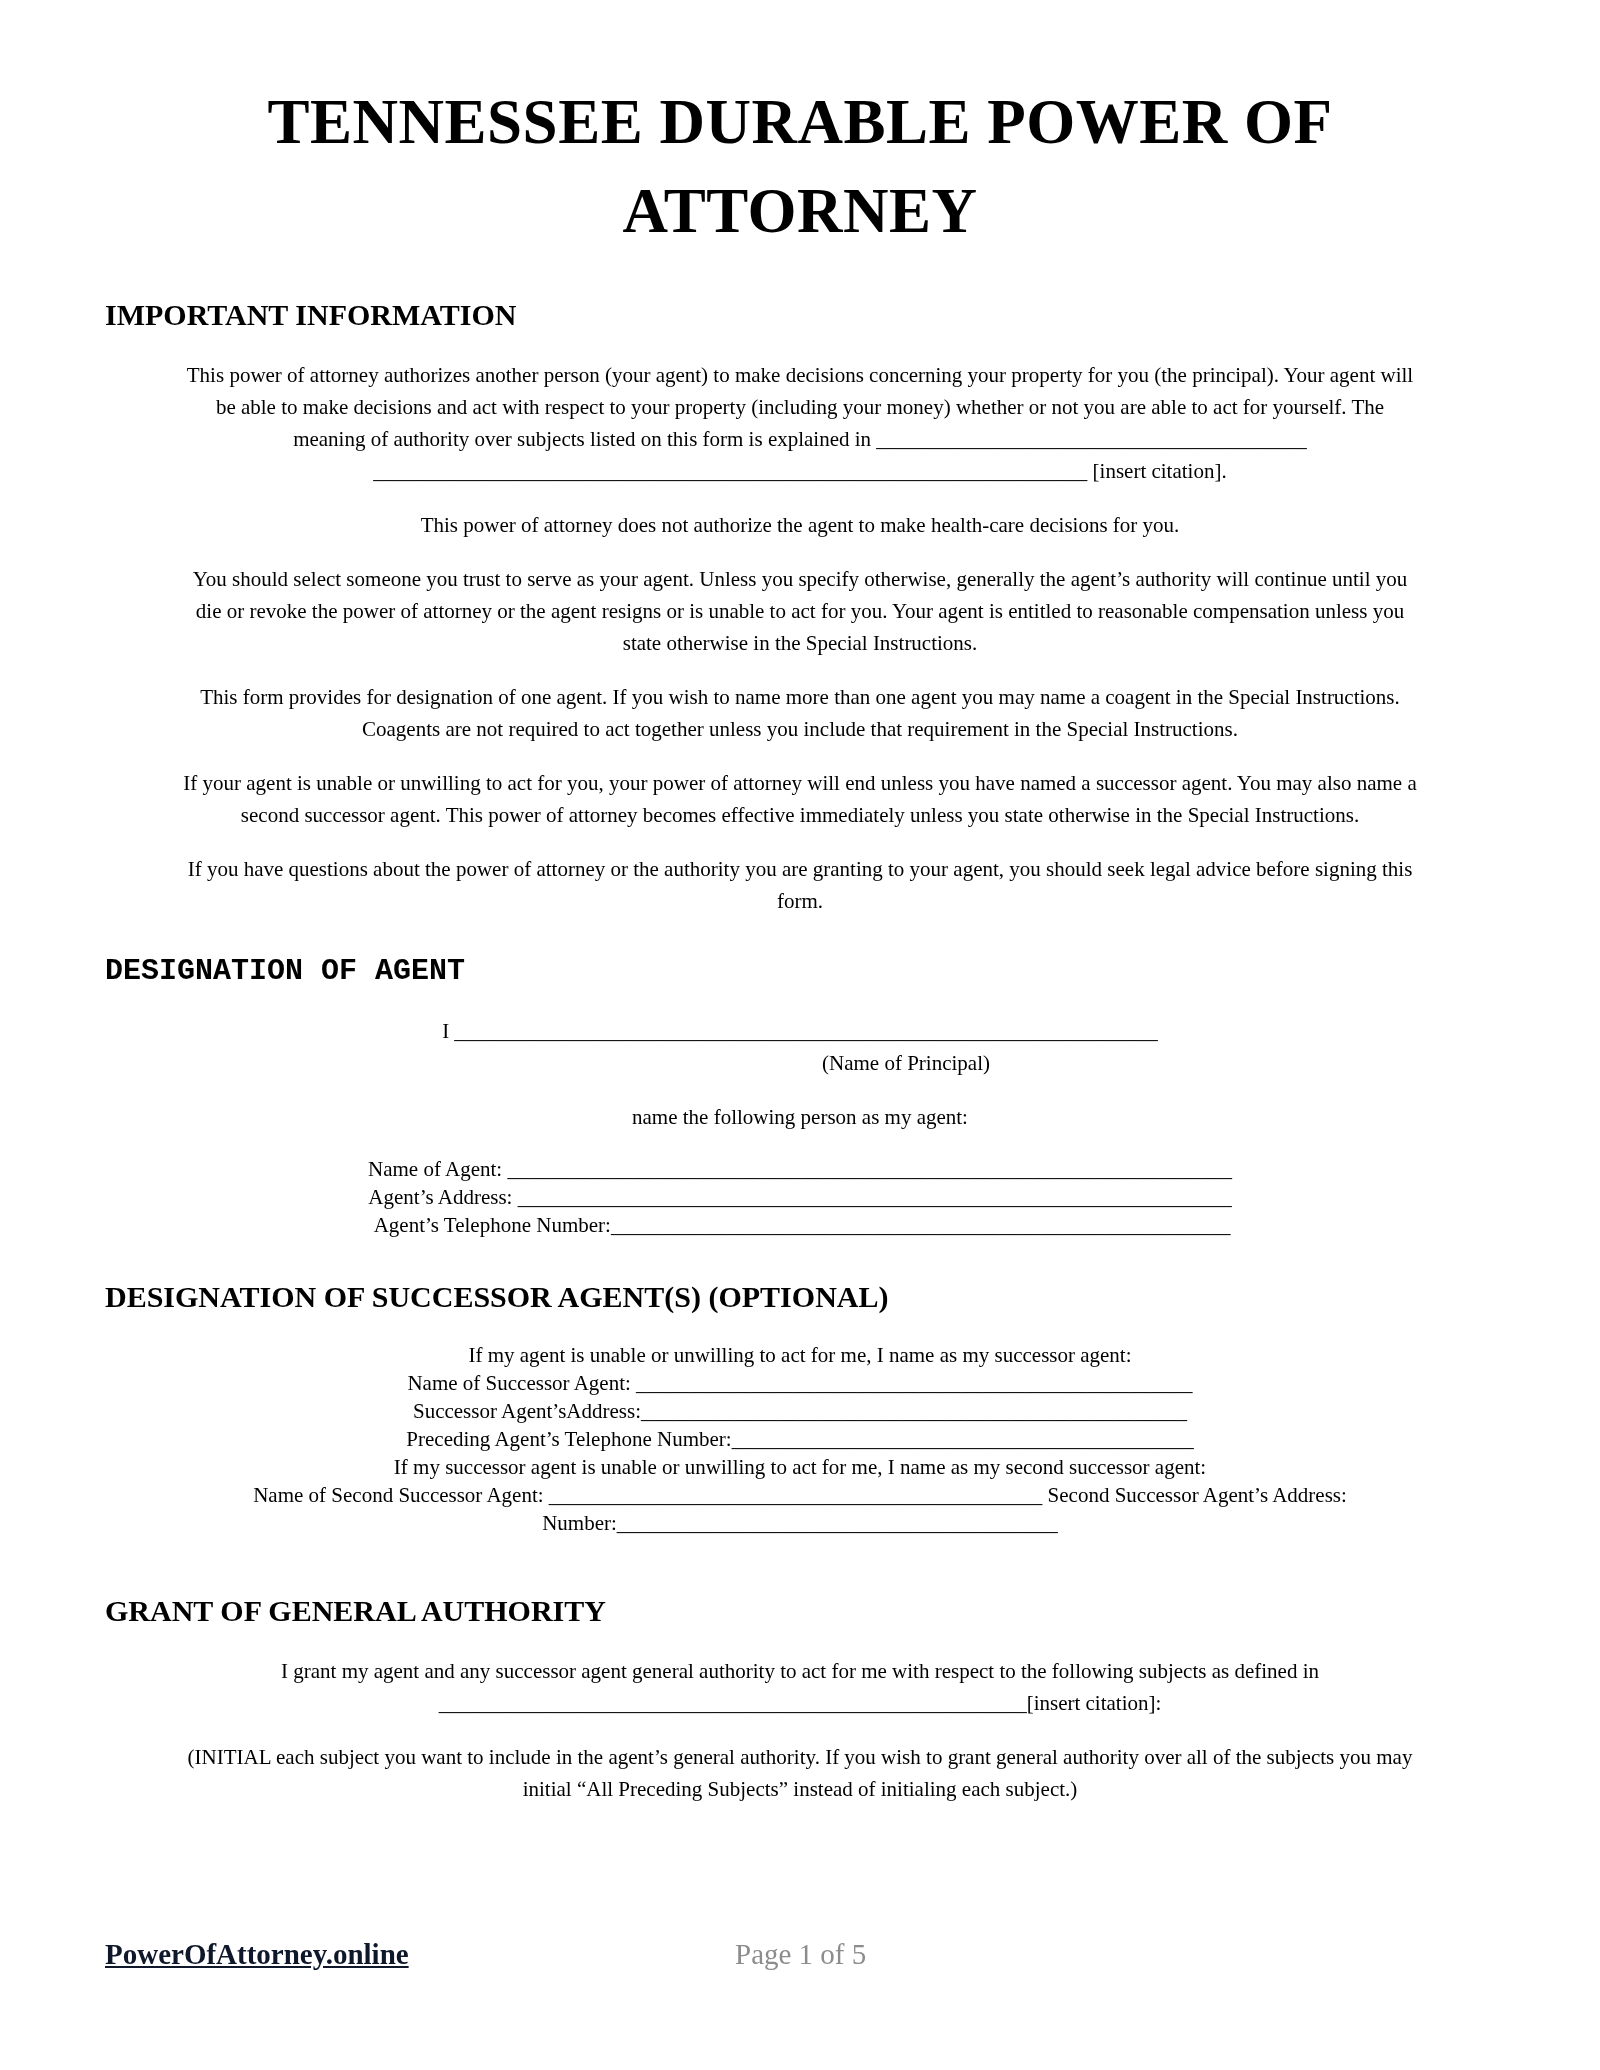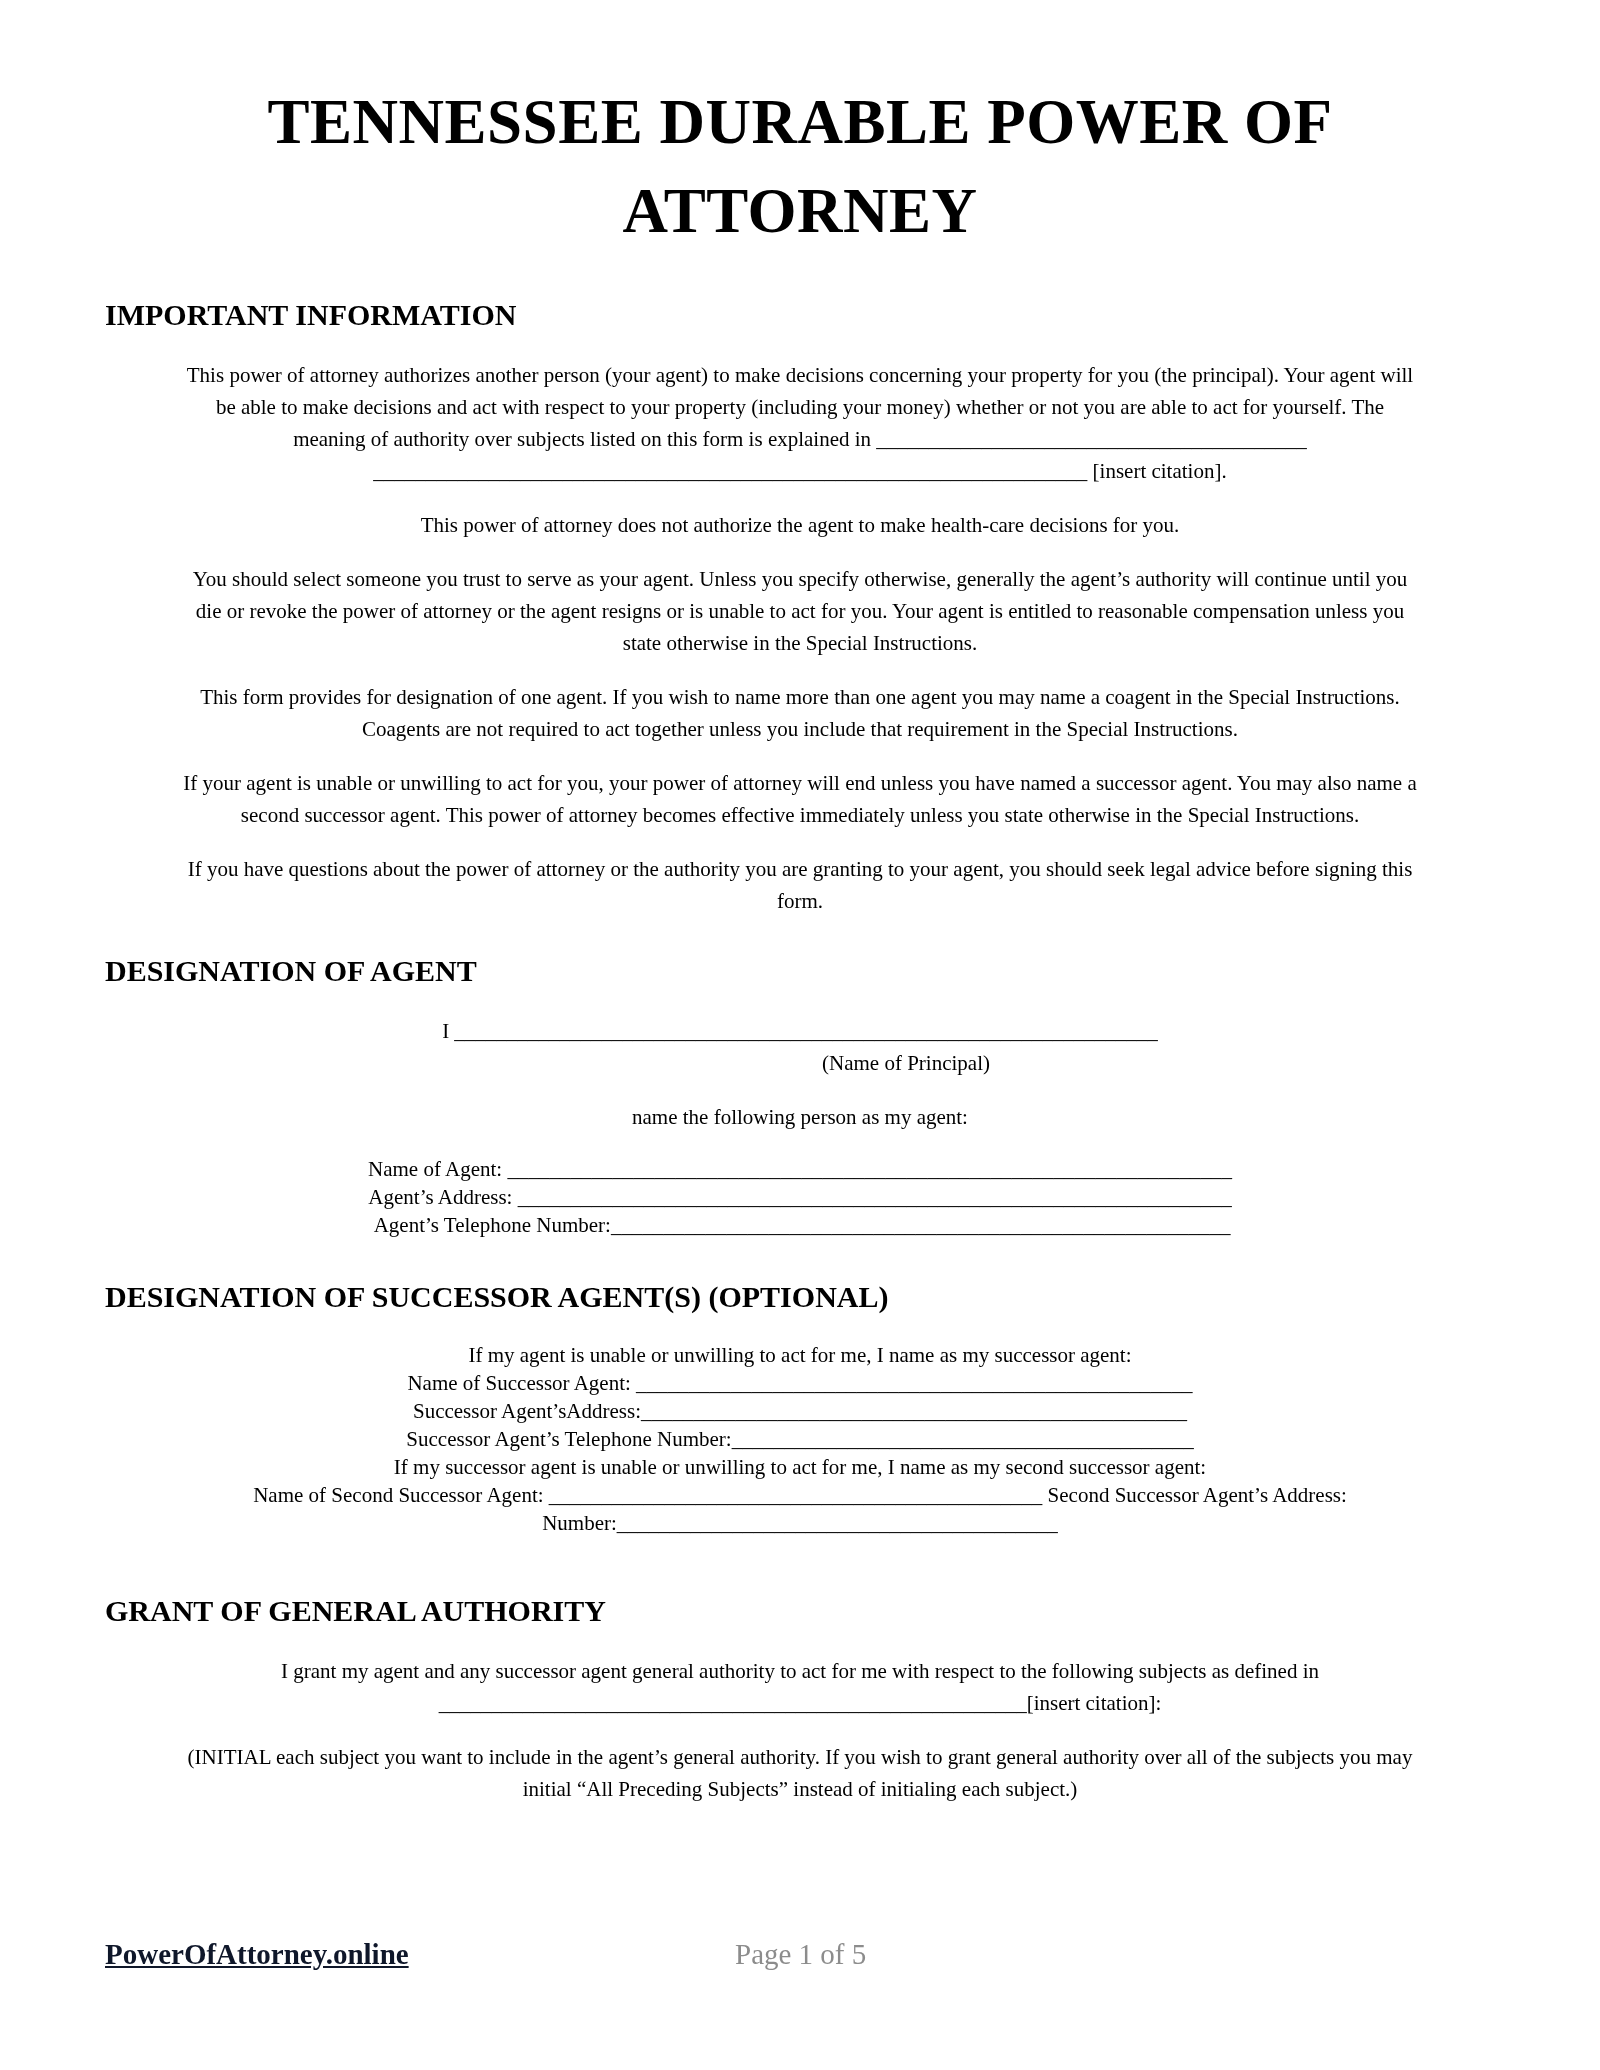--- a/index.html
+++ b/index.html
@@ -26,21 +26,21 @@
     line-height: 1.42;
     letter-spacing: 0.5px;
   }
   h2.section-heading {
     font-size: 30px;
     font-weight: bold;
     line-height: 1.2;
     margin: 44px 0 26px 0;
   }
   h2.first-heading { margin-top: 40px; }
-  h2.agent-heading { margin-top: 36px; }
+  h2.agent-heading { margin-top: 36px; font-family: Liberation Mono, monospace; }
   h2.successor-heading { margin-top: 40px; }
   h2.grant-heading { margin-top: 56px; }
   .para {
     font-size: 21px;
     line-height: 32px;
     margin: 0 0 22px 0;
     text-align: center;
   }
   .fields {
     line-height: 28px;
@@ -133,21 +133,21 @@
     <div class="ln">Agent’s Address: ____________________________________________________________________</div>
     <div class="ln"> Agent’s Telephone Number:___________________________________________________________</div>
   </div>
 
   <h2 class="section-heading successor-heading">DESIGNATION OF SUCCESSOR AGENT(S) (OPTIONAL)</h2>
 
   <div class="para fields">
     <div class="ln">If my agent is unable or unwilling to act for me, I name as my successor agent:</div>
     <div class="ln">Name of Successor Agent: _____________________________________________________</div>
     <div class="ln">Successor Agent’sAddress:____________________________________________________</div>
-    <div class="ln">Successor Agent’s Telephone Number:____________________________________________</div>
+    <div class="ln">Preceding Agent’s Telephone Number:____________________________________________</div>
     <div class="ln">If my successor agent is unable or unwilling to act for me, I name as my second successor agent:</div>
     <div class="ln">Name of Second Successor Agent: _______________________________________________ Second Successor Agent’s Address:</div>
     <div class="ln">Number:__________________________________________</div>
   </div>
 
   <h2 class="section-heading grant-heading">GRANT OF GENERAL AUTHORITY</h2>
 
   <div class="para">
     <div class="ln">I grant my agent and any successor agent general authority to act for me with respect to the following subjects as defined in</div>
     <div class="ln">________________________________________________________[insert citation]:</div>

